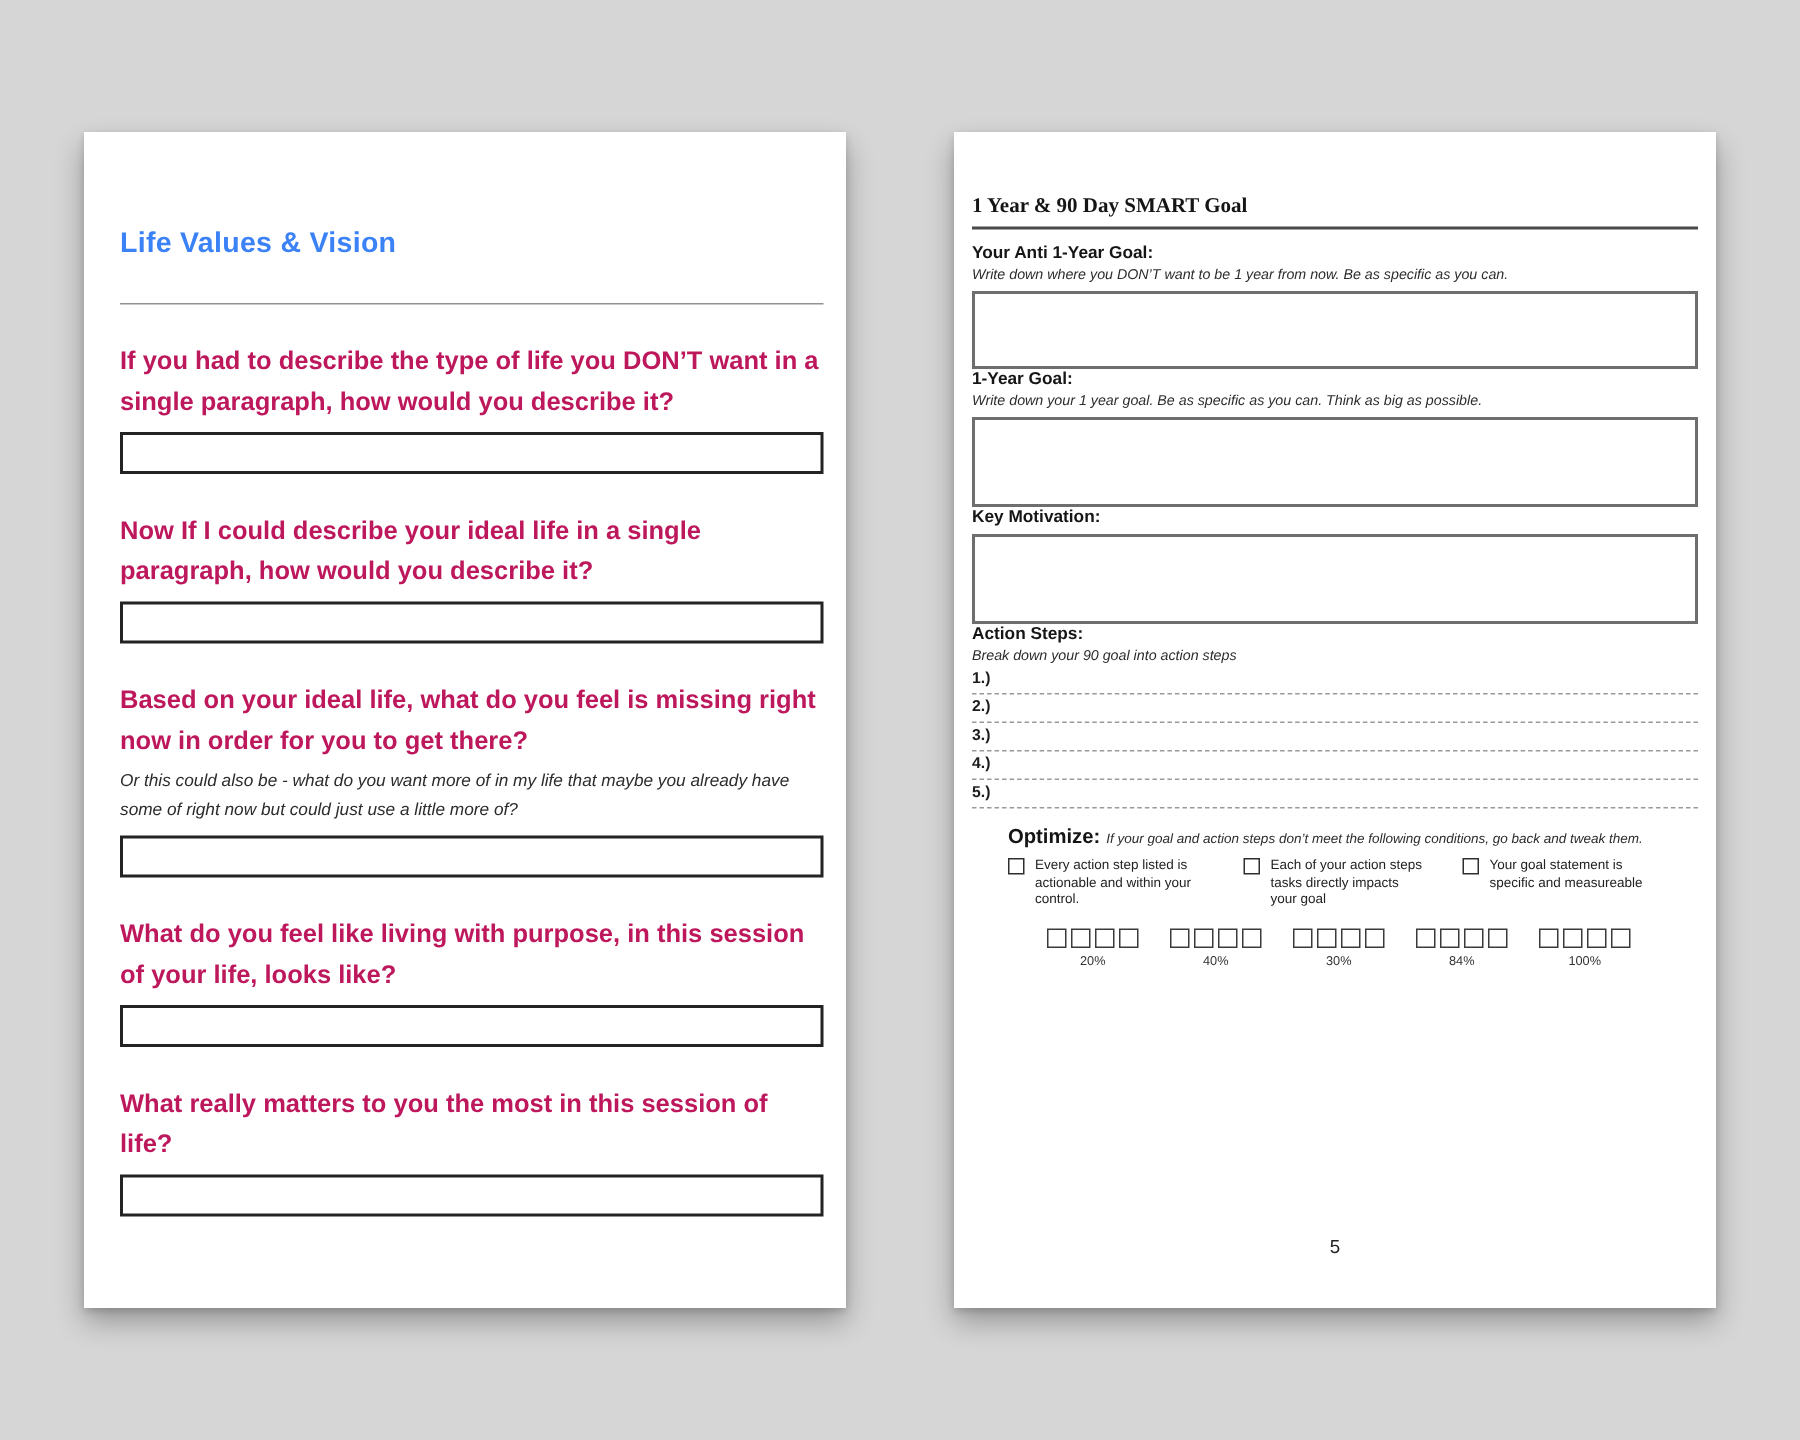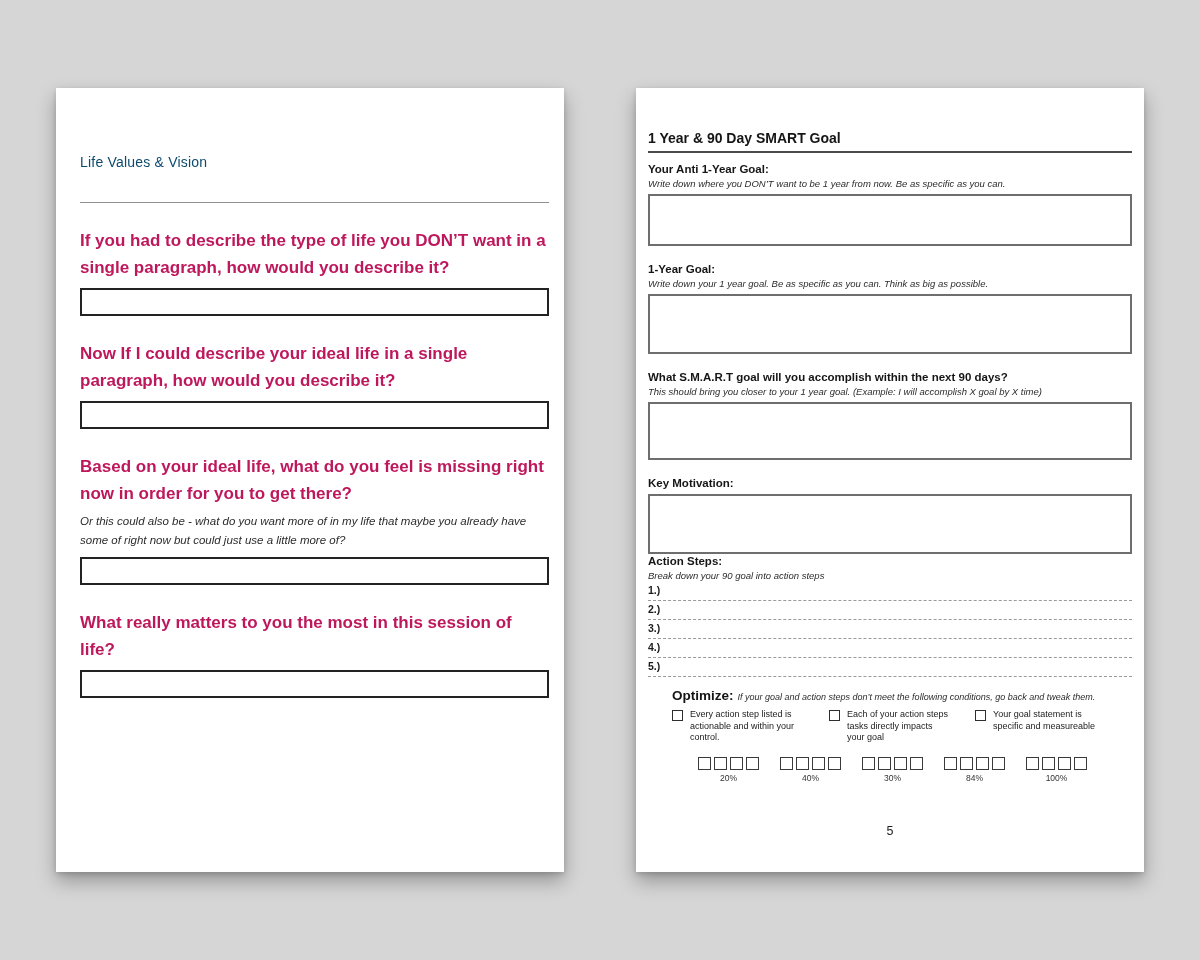--- a/index.html
+++ b/index.html
@@ -17,45 +17,45 @@
     width: 508px; height: 784px;
     background: #ffffff;
     box-shadow: 0 9px 18px rgba(0,0,0,0.30), 0 2px 5px rgba(0,0,0,0.15);
   }
   .page-left  { left: 56px; }
   .page-right { left: 636px; }
 
   
   .lp-content { padding: 62px 15px 0 24px; }
   .lp-title {
-    margin: 0; font-size: 14px; font-weight: normal;
-    letter-spacing: 0.2px; line-height: 25px; color: #0c4a6e;
+    margin: 0; font-size: 19px; font-weight: bold;
+    letter-spacing: 0.2px; line-height: 25px; color: #3b82f6;
   }
   .lp-rule { border: none; border-top: 1px solid #919191; margin: 27px 0 0 0; }
   .qblock { margin-top: 24px; }
   .question {
     margin: 0; font-size: 17px; font-weight: bold;
     line-height: 27px; color: #be185d;
   }
   .qnote {
     margin: 5px 0 0 0; font-size: 11.5px; font-style: italic;
     line-height: 19px; color: #2c2c2c; font-weight: normal;
   }
   .answer-box {
     margin-top: 7px; height: 28px;
     border: 2px solid #232323; background: #fff;
   }
 
   
   .rp-content { padding: 42px 12px 0 12px; }
   .rp-title {
     margin: 0; font-size: 14px; font-weight: bold; color: #151515;
-    padding-bottom: 5px; border-bottom: 2px solid #4a4a4a; line-height: 16px;
-  }
-  .rp-section { margin-top: 16px; }
+    padding-bottom: 5px; border-bottom: 2px solid #4a4a4a; line-height: 16px; font-family: Liberation Serif, serif;
+  }
+  .rp-section { }
   .rp-section:first-of-type { margin-top: 9px; }
   .rp-label { margin: 0; font-size: 11.5px; font-weight: bold; line-height: 14px; color: #151515; }
   .rp-note  { margin: 2px 0 0 0; font-size: 9.5px; font-style: italic; line-height: 12px; color: #2c2c2c; }
   .rp-box   { margin-top: 4px; border: 2px solid #6e6e6e; background: #fff; }
   .rp-box.h52 { height: 52px; }
   .rp-box.h60 { height: 60px; }
   .rp-box.h58 { height: 58px; }
 
   .steps { }
   .step-row {
@@ -119,20 +119,24 @@
         <p class="question">Now If I could describe your ideal life in a single paragraph, how would you describe it?</p>
         <div class="answer-box"></div>
       </section>
 
       <section class="qblock">
         <p class="question">Based on your ideal life, what do you feel is missing right now in order for you to get there?</p>
         <p class="qnote">Or this could also be - what do you want more of in my life that maybe you already have some of right now but could just use a little more of?</p>
         <div class="answer-box"></div>
       </section>
 
+      <section class="qblock">
+        <p class="question">What do you feel like living with purpose, in this session of your life, looks like?</p>
+        <div class="answer-box"></div>
+      </section>
 
       <section class="qblock">
         <p class="question">What really matters to you the most in this session of life?</p>
         <div class="answer-box"></div>
       </section>
     </div>
   </div>
 
   <div class="page page-right">
     <div class="rp-content">
@@ -143,25 +147,20 @@
         <p class="rp-note">Write down where you DON’T want to be 1 year from now. Be as specific as you can.</p>
         <div class="rp-box h52"></div>
       </section>
 
       <section class="rp-section">
         <p class="rp-label">1-Year Goal:</p>
         <p class="rp-note">Write down your 1 year goal. Be as specific as you can. Think as big as possible.</p>
         <div class="rp-box h60"></div>
       </section>
 
-      <section class="rp-section">
-        <p class="rp-label">What S.M.A.R.T goal will you accomplish within the next 90 days?</p>
-        <p class="rp-note">This should bring you closer to your 1 year goal. (Example: I will accomplish X goal by X time)</p>
-        <div class="rp-box h58"></div>
-      </section>
 
       <section class="rp-section">
         <p class="rp-label">Key Motivation:</p>
         <div class="rp-box h60"></div>
       </section>
 
       <section class="steps">
         <p class="rp-label">Action Steps:</p>
         <p class="rp-note">Break down your 90 goal into action steps</p>
         <div class="step-row">1.)</div>

